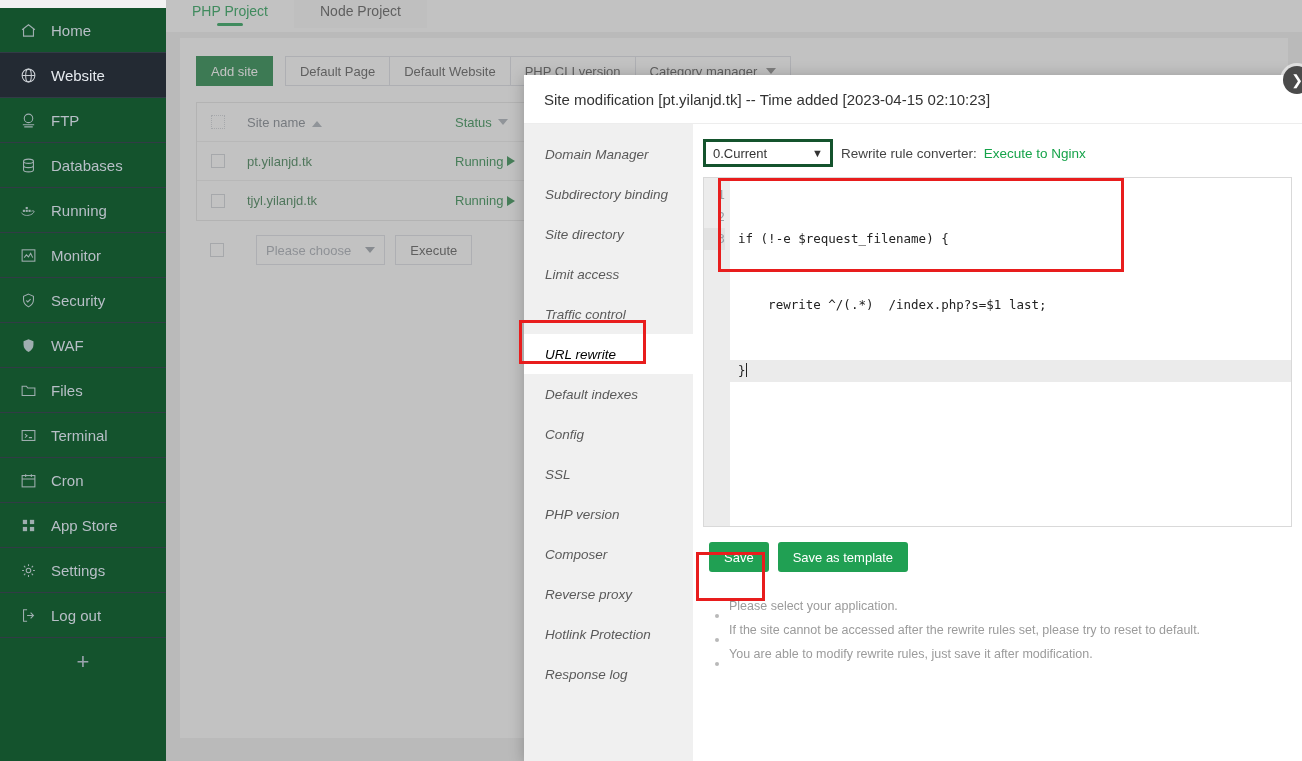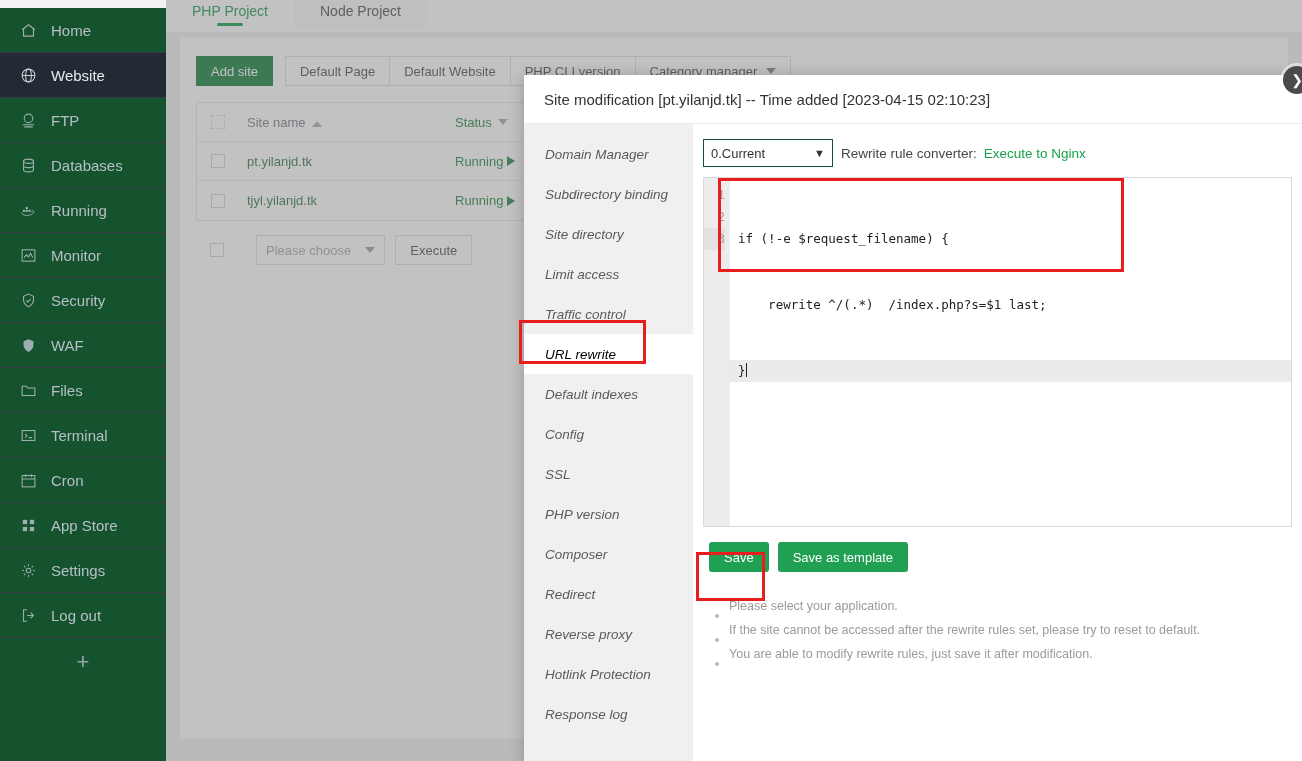--- a/index.html
+++ b/index.html
@@ -161,21 +161,21 @@
   .modal-main {
     flex: 1 1 auto; background: #fff;
     padding: 14px 0 0 0; position: relative; min-width: 0;
   }
   .conv-row {
     display: flex; align-items: center; gap: 0;
     padding: 0 0 0 10px; height: 30px;
   }
   .select {
     width: 130px; height: 28px;
-    border: 1px solid #14532d; background: #fff;
+    border: 3px solid #14532d; background: #fff;
     display: flex; align-items: center; justify-content: space-between;
     padding: 0 7px; font-size: 13px; color: #333; cursor: pointer;
   }
   .select .chev { font-size: 11px; color: #333; }
   .conv-label { margin-left: 8px; font-size: 13.5px; color: #444; }
   .conv-link { margin-left: 7px; font-size: 13.5px; color: #16a34a; cursor: pointer; }
 
   .editor {
     margin: 9px 10px 0 10px;
     height: 350px;
@@ -491,23 +491,20 @@
         <div class="menu-item">
             <span>SSL</span>
           </div>
         <div class="menu-item">
             <span>PHP version</span>
           </div>
         <div class="menu-item">
             <span>Composer</span>
           </div>
         <div class="menu-item">
-            <span>Redirect</span>
-          </div>
-        <div class="menu-item">
             <span>Reverse proxy</span>
           </div>
         <div class="menu-item">
             <span>Hotlink Protection</span>
           </div>
         <div class="menu-item">
             <span>Response log</span>
           </div>
       </div>
 

